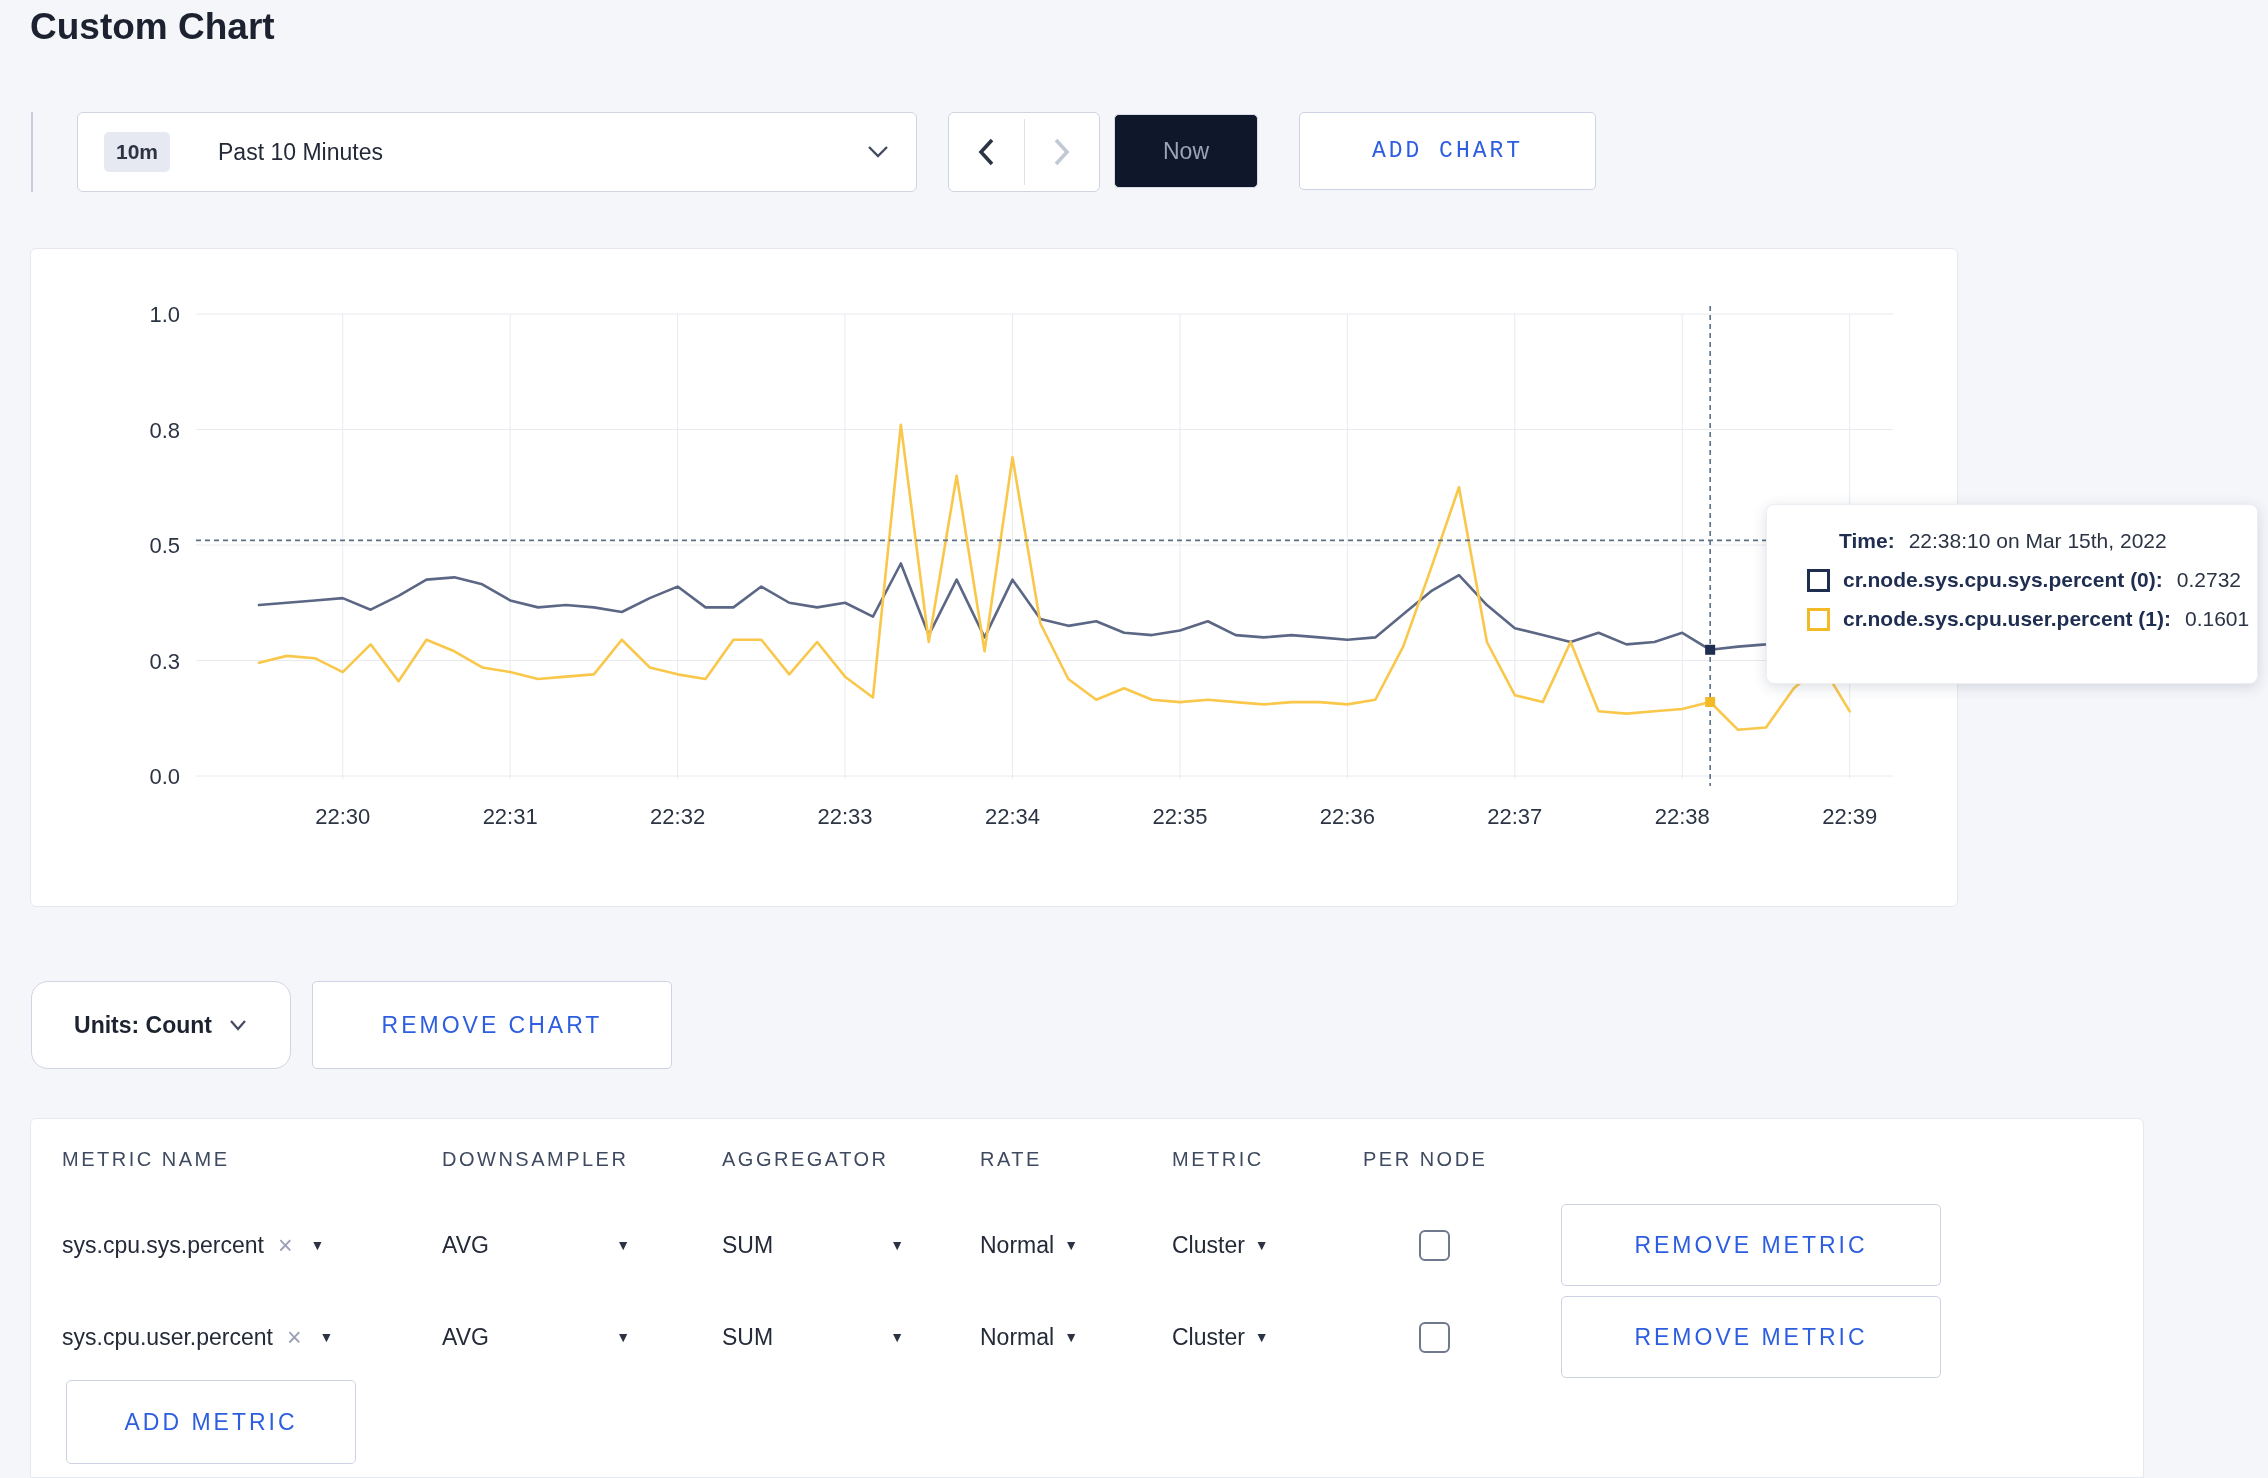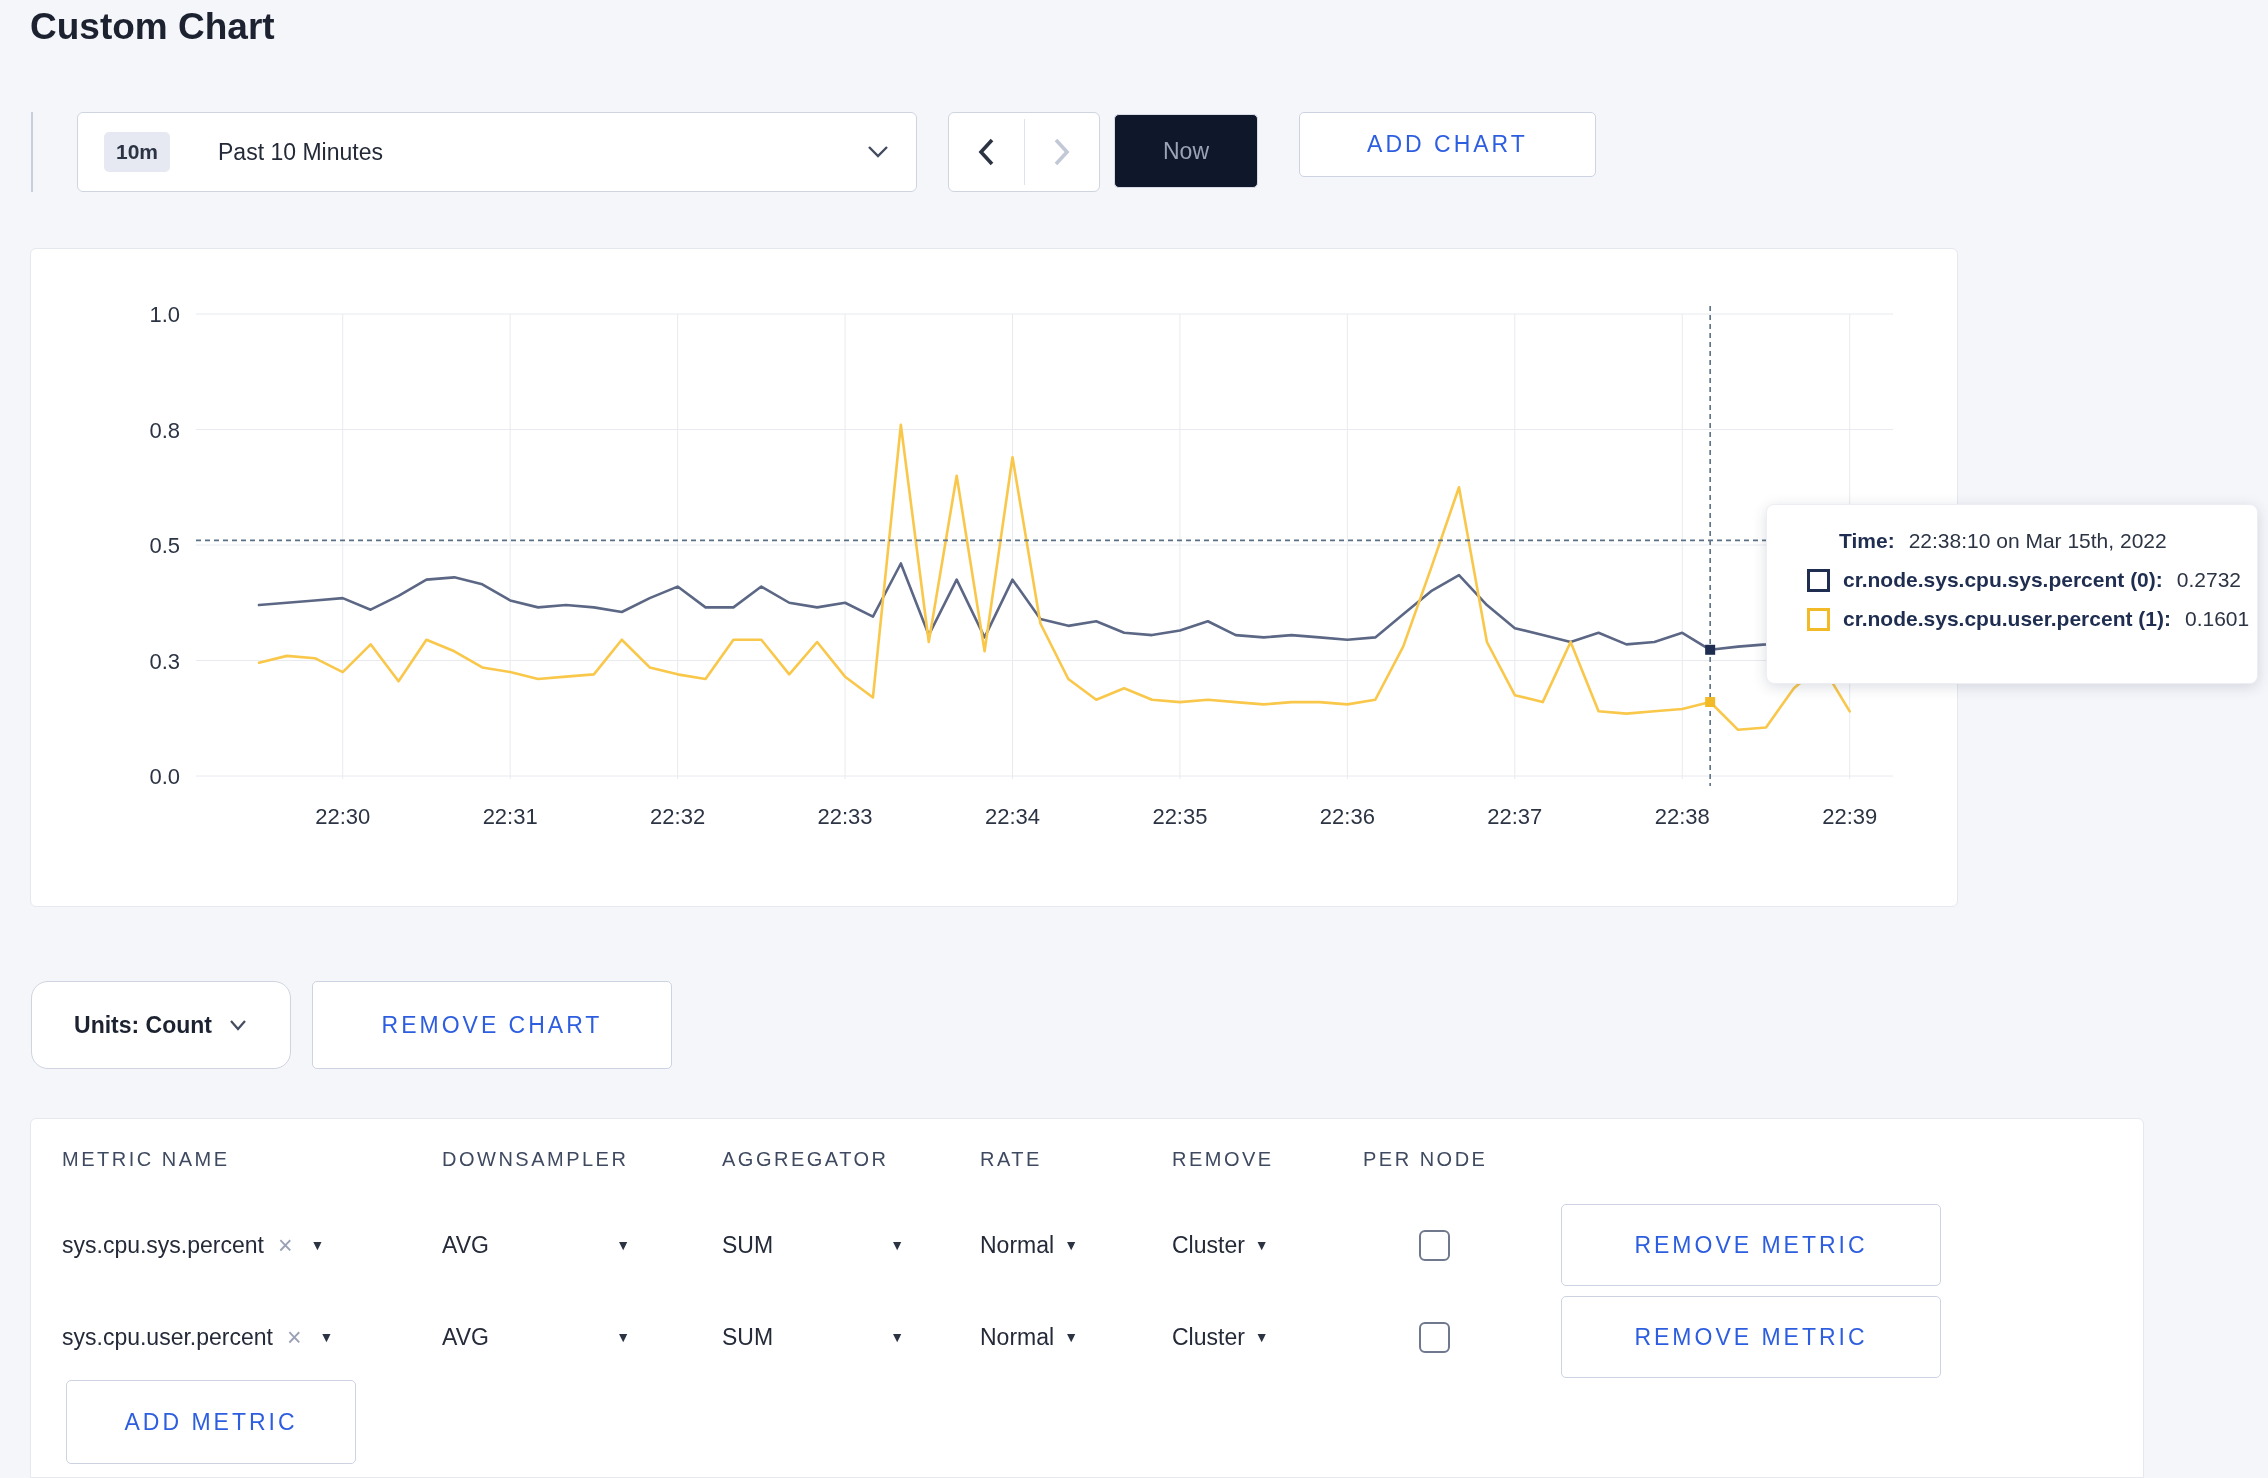--- a/index.html
+++ b/index.html
@@ -10,21 +10,21 @@
   
   .toolbar-divider{position:absolute;left:31px;top:112px;width:2px;height:80px;background:#c9cede;}
   .time-select{position:absolute;left:77px;top:112px;width:840px;height:80px;background:#fff;border:1px solid #cfd4e0;border-radius:6px;display:flex;align-items:center;padding:0 26px;box-sizing:border-box;cursor:pointer;gap:26px;}
   .time-badge{background:#e6e9f2;color:#2c3444;font-weight:700;font-size:21px;padding:8px 12px;border-radius:5px;margin-right:22px;}
   .time-label{font-size:23px;color:#242a38;flex:1;}
   .pager{position:absolute;left:948px;top:112px;width:152px;height:80px;background:#fff;border:1px solid #cfd4e0;border-radius:6px;display:flex;box-sizing:border-box;}
   .pager button{flex:1;background:none;border:none;display:flex;align-items:center;justify-content:center;cursor:pointer;padding:0;}
   .pager .sep{width:1px;background:#dfe2ea;margin:6px 0;}
   .btn-now{position:absolute;left:1114px;top:114px;width:144px;height:74px;background:#0f172a;border:1px solid #d8dbe6;border-radius:5px;font-size:23px;color:#9ba3b7;font-family:inherit;cursor:default;}
   .btn-outline-blue{background:#fff;border:1px solid #cdd3e2;border-radius:5px;color:#2d5ee0;font-size:23px;font-weight:500;letter-spacing:3px;font-family:inherit;cursor:pointer;}
-  .btn-add-chart{position:absolute;left:1299px;top:112px;width:297px;height:65px;}
+  .btn-add-chart{position:absolute;left:1299px;top:112px;width:297px;height:78px;font-family:Liberation Mono, monospace;}
 
   
   .chart-card{position:absolute;left:30px;top:248px;width:1926px;height:657px;background:#fff;border:1px solid #e5e8ef;border-radius:6px;overflow:visible;}
   .chart-svg{position:absolute;left:0;top:0;}
   .grid-line{stroke:#e8eaef;stroke-width:1;}
   .tick-text{font-size:22px;fill:#2c3444;font-family:"Liberation Sans",sans-serif;}
   .crosshair{stroke:#5a7086;stroke-width:1.6;stroke-dasharray:5,4;fill:none;}
   .tooltip{position:absolute;left:1735px;top:255px;width:492px;height:180px;background:#fff;border:1px solid #eceef3;border-radius:8px;box-shadow:0 3px 14px rgba(40,50,80,.16);padding:24px 0 0 40px;box-sizing:border-box;z-index:5;}
   .tt-row{display:flex;align-items:center;margin-bottom:15px;font-size:21px;}
   .tt-time{margin-left:32px;}
@@ -153,21 +153,21 @@
       </svg>
   </button>
   <button class="btn-outline-blue btn-remove-chart">REMOVE CHART</button>
 
   <div class="metrics-card">
     <div class="mt-grid mt-header">
       <span>METRIC NAME</span>
       <span>DOWNSAMPLER</span>
       <span>AGGREGATOR</span>
       <span>RATE</span>
-      <span>REMOVE</span>
+      <span>METRIC</span>
       <span>PER NODE</span>
       <span></span>
     </div>
 
     <div class="mt-grid mt-row">
       <div class="cell name-cell sel">
         <span>sys.cpu.sys.percent</span>
         <span class="x">×</span>
         <span class="tri">▼</span>
       </div>

